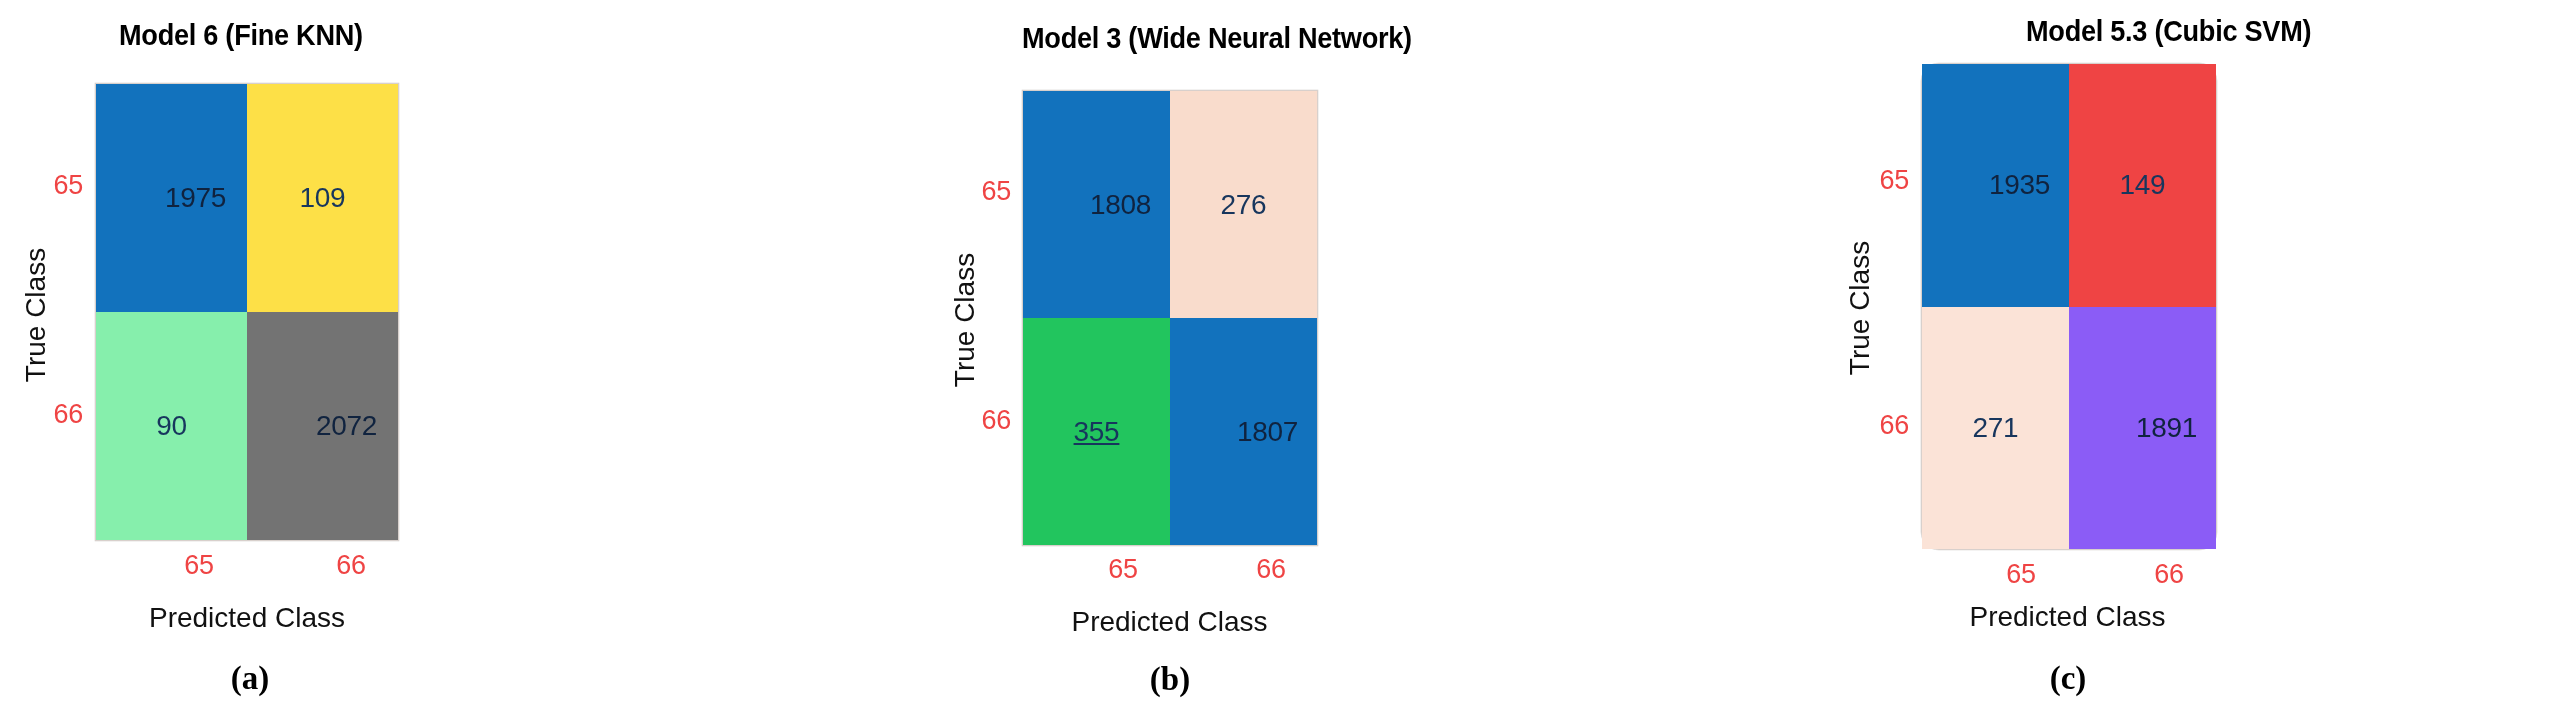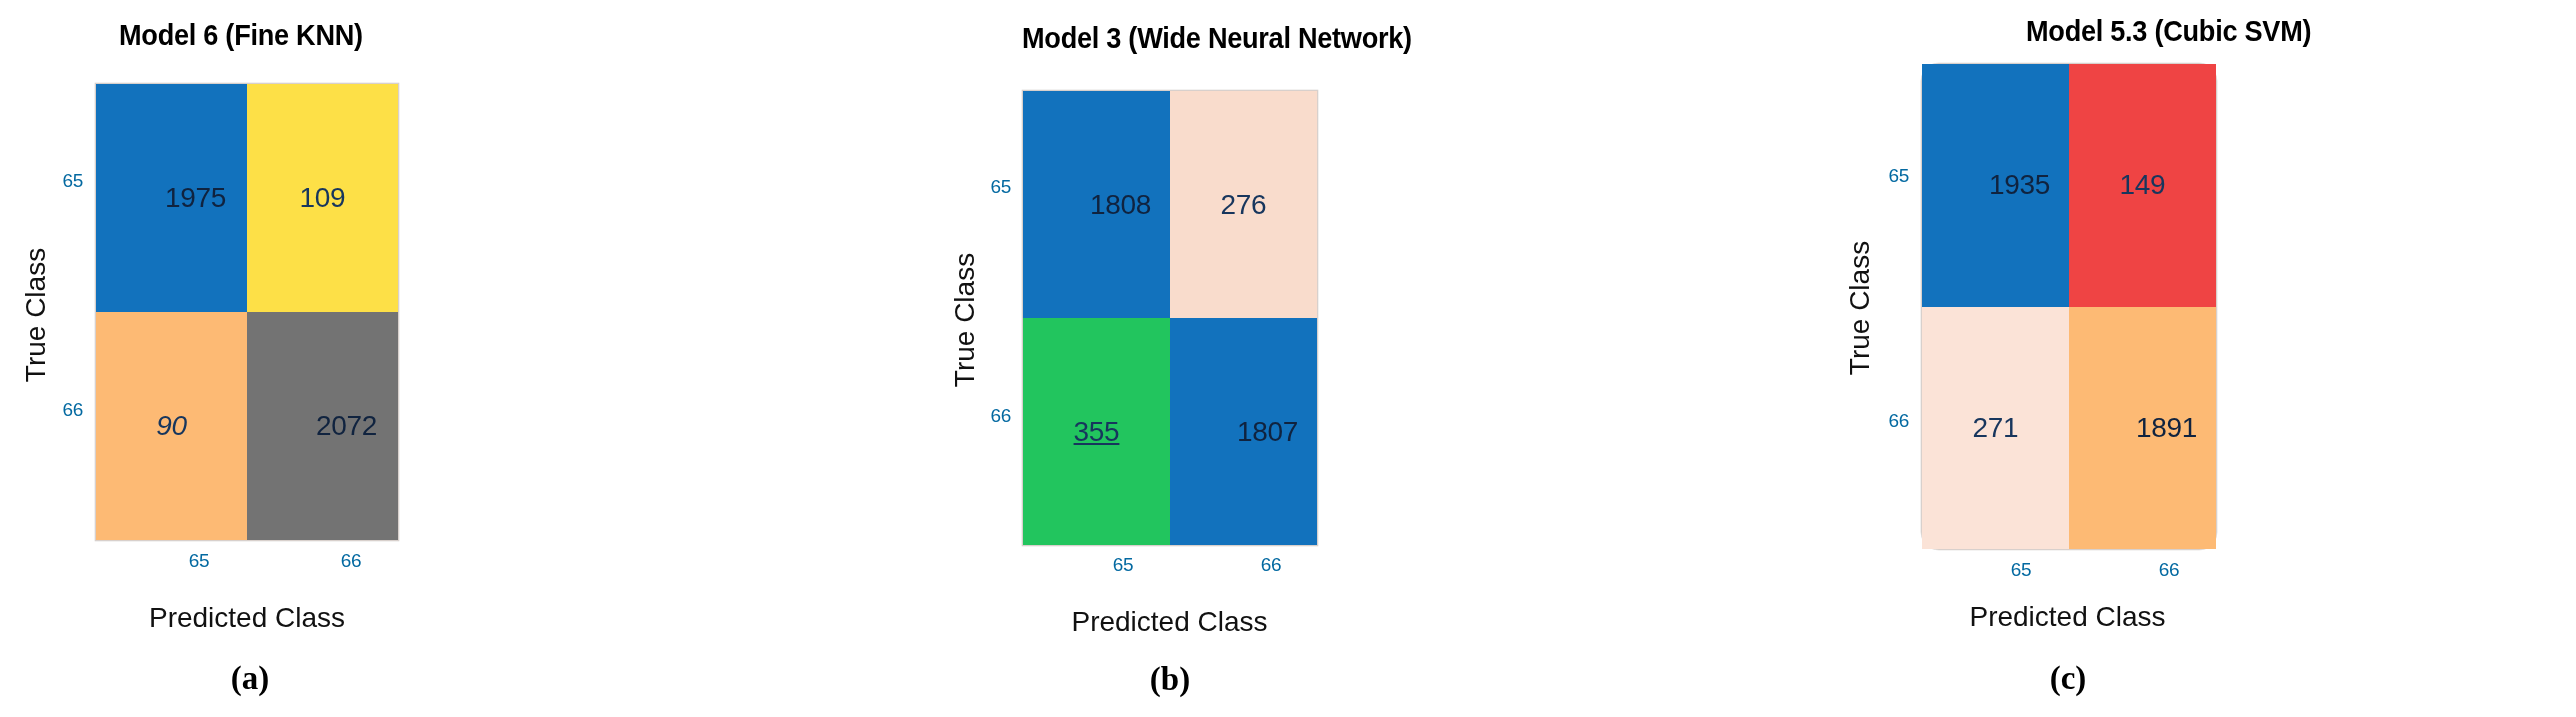--- a/index.html
+++ b/index.html
@@ -55,22 +55,22 @@
     justify-content: center;
     font-size: 28px;
     color: #17365d;
     letter-spacing: -0.3px;
   }
   .cell.diag { color: #10233f; padding-left: 48px; }
 
   
   .ytick, .xtick {
     position: absolute;
-    font-size: 19px;
-    color: #0369a1;
+    font-size: 27px;
+    color: #ef4444;
     white-space: nowrap;
     letter-spacing: -0.3px;
   }
   .ytick { text-align: right; }
   .xtick { text-align: center; }
 
   .ylabel {
     position: absolute;
     font-size: 28px;
     color: #111111;
@@ -100,21 +100,21 @@
 </head>
 <body>
 
 <div class="panel" id="panel-a">
 
   <div class="panel-title" style="left:119px; top:18px;">Model 6 (Fine KNN)</div>
 
   <div class="matrix" style="left:95px; top:83px; width:304px; height:458px;">
     <div class="cell diag" style="background:#1272bd;">1975</div>
     <div class="cell" style="background:#fde047;">109</div>
-    <div class="cell" style="background:#fdba74;font-style:italic;">90</div>
+    <div class="cell" style="background:#86efac;">90</div>
     <div class="cell diag" style="background:#737373;">2072</div>
   </div>
 
   <div class="ytick" style="left:18px; top:170px; width:65px;">65</div>
   <div class="ytick" style="left:18px; top:399px; width:65px;">66</div>
 
   <div class="ylabel" style="left:-67px; top:299px; width:205px;">True Class</div>
 
   <div class="xtick" style="left:170px; top:550px; width:58px;">65</div>
   <div class="xtick" style="left:322px; top:550px; width:58px;">66</div>
@@ -149,21 +149,21 @@
 </div>
 
 <div class="panel" id="panel-c">
 
   <div class="panel-title" style="left:336px; top:14px;">Model 5.3 (Cubic SVM)</div>
 
   <div class="matrix" style="left:231px; top:63px; width:296px; height:487px;border-radius:18px;">
     <div class="cell diag" style="background:#1272bd;">1935</div>
     <div class="cell" style="background:#ef4444;">149</div>
     <div class="cell" style="background:#fbe3d7;">271</div>
-    <div class="cell diag" style="background:#fdba74;">1891</div>
+    <div class="cell diag" style="background:#8b5cf6;">1891</div>
   </div>
 
   <div class="ytick" style="left:154px; top:165px; width:65px;">65</div>
   <div class="ytick" style="left:154px; top:410px; width:65px;">66</div>
 
   <div class="ylabel" style="left:67px; top:292px; width:205px;">True Class</div>
 
   <div class="xtick" style="left:302px; top:559px; width:58px;">65</div>
   <div class="xtick" style="left:450px; top:559px; width:58px;">66</div>
 

